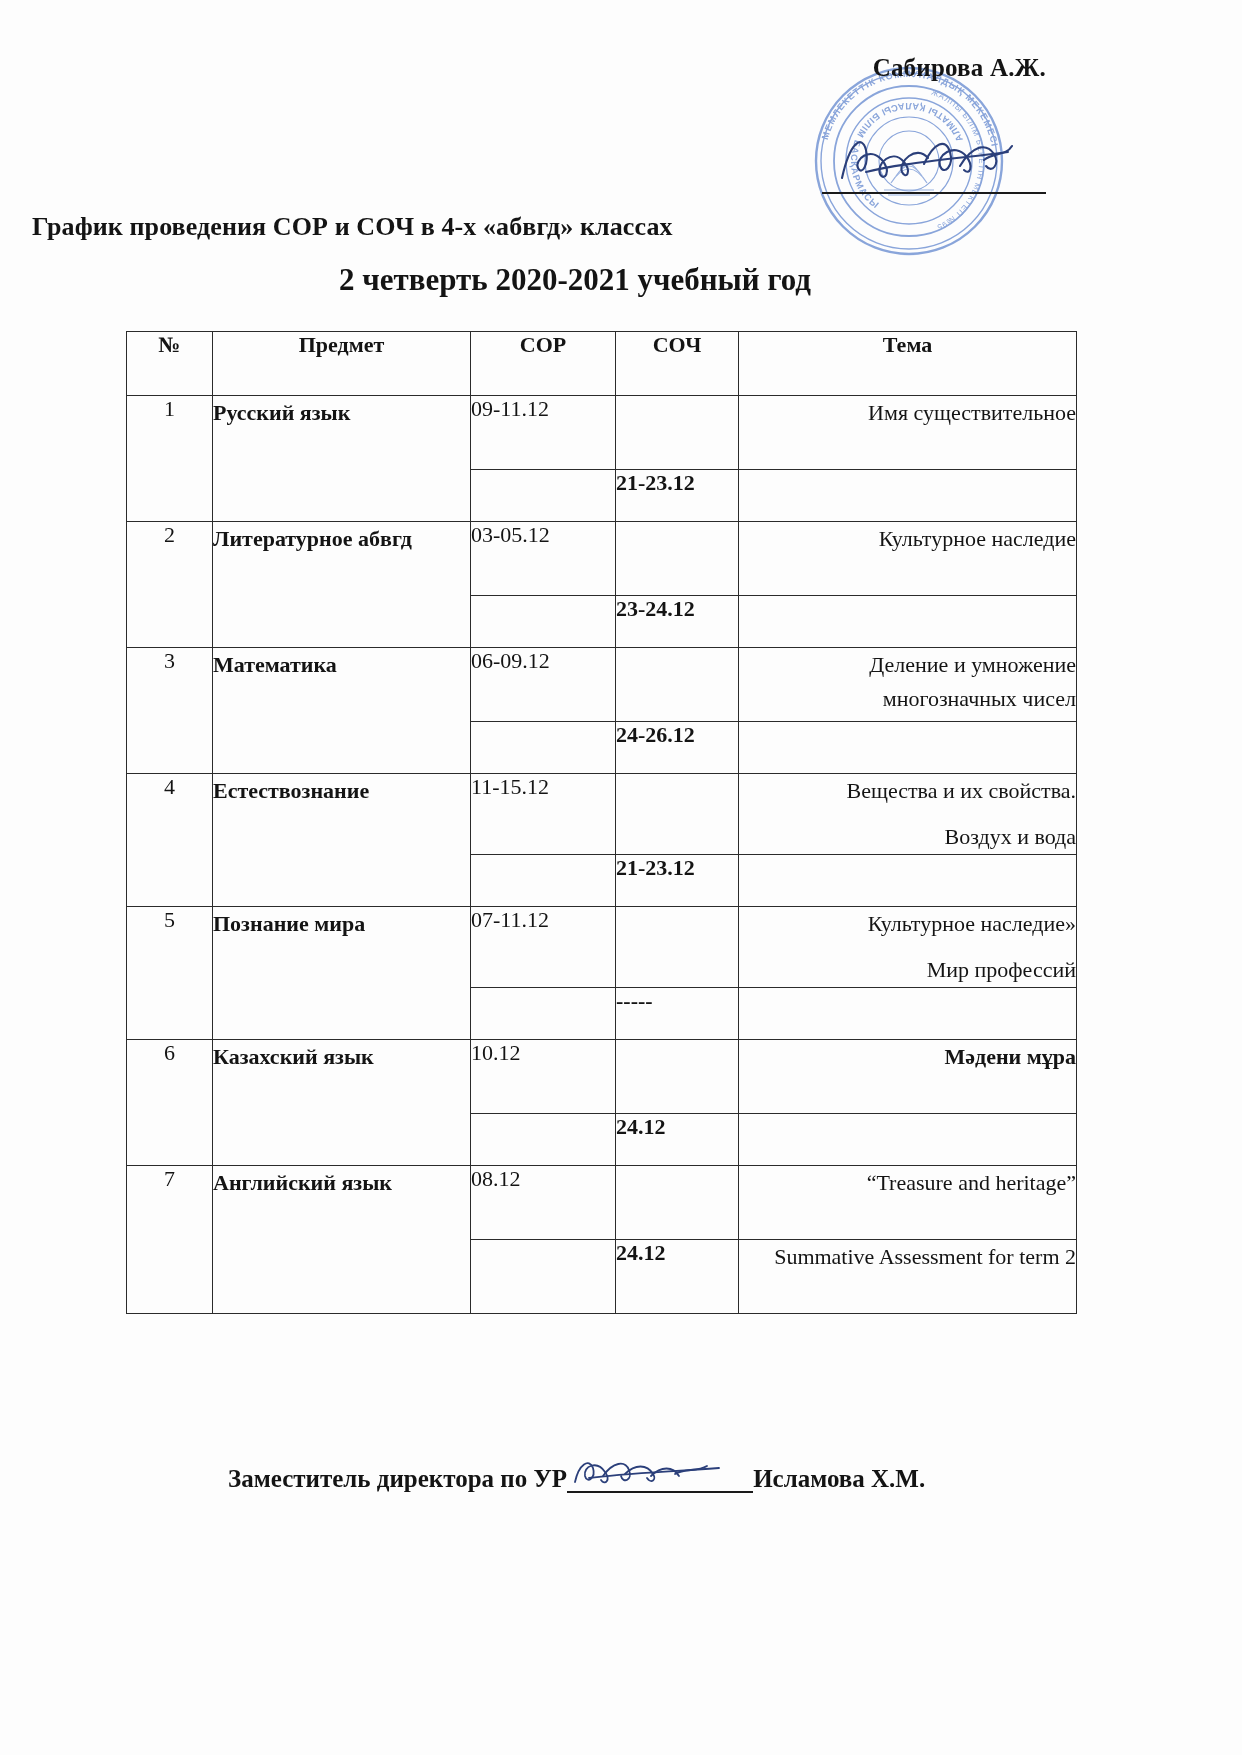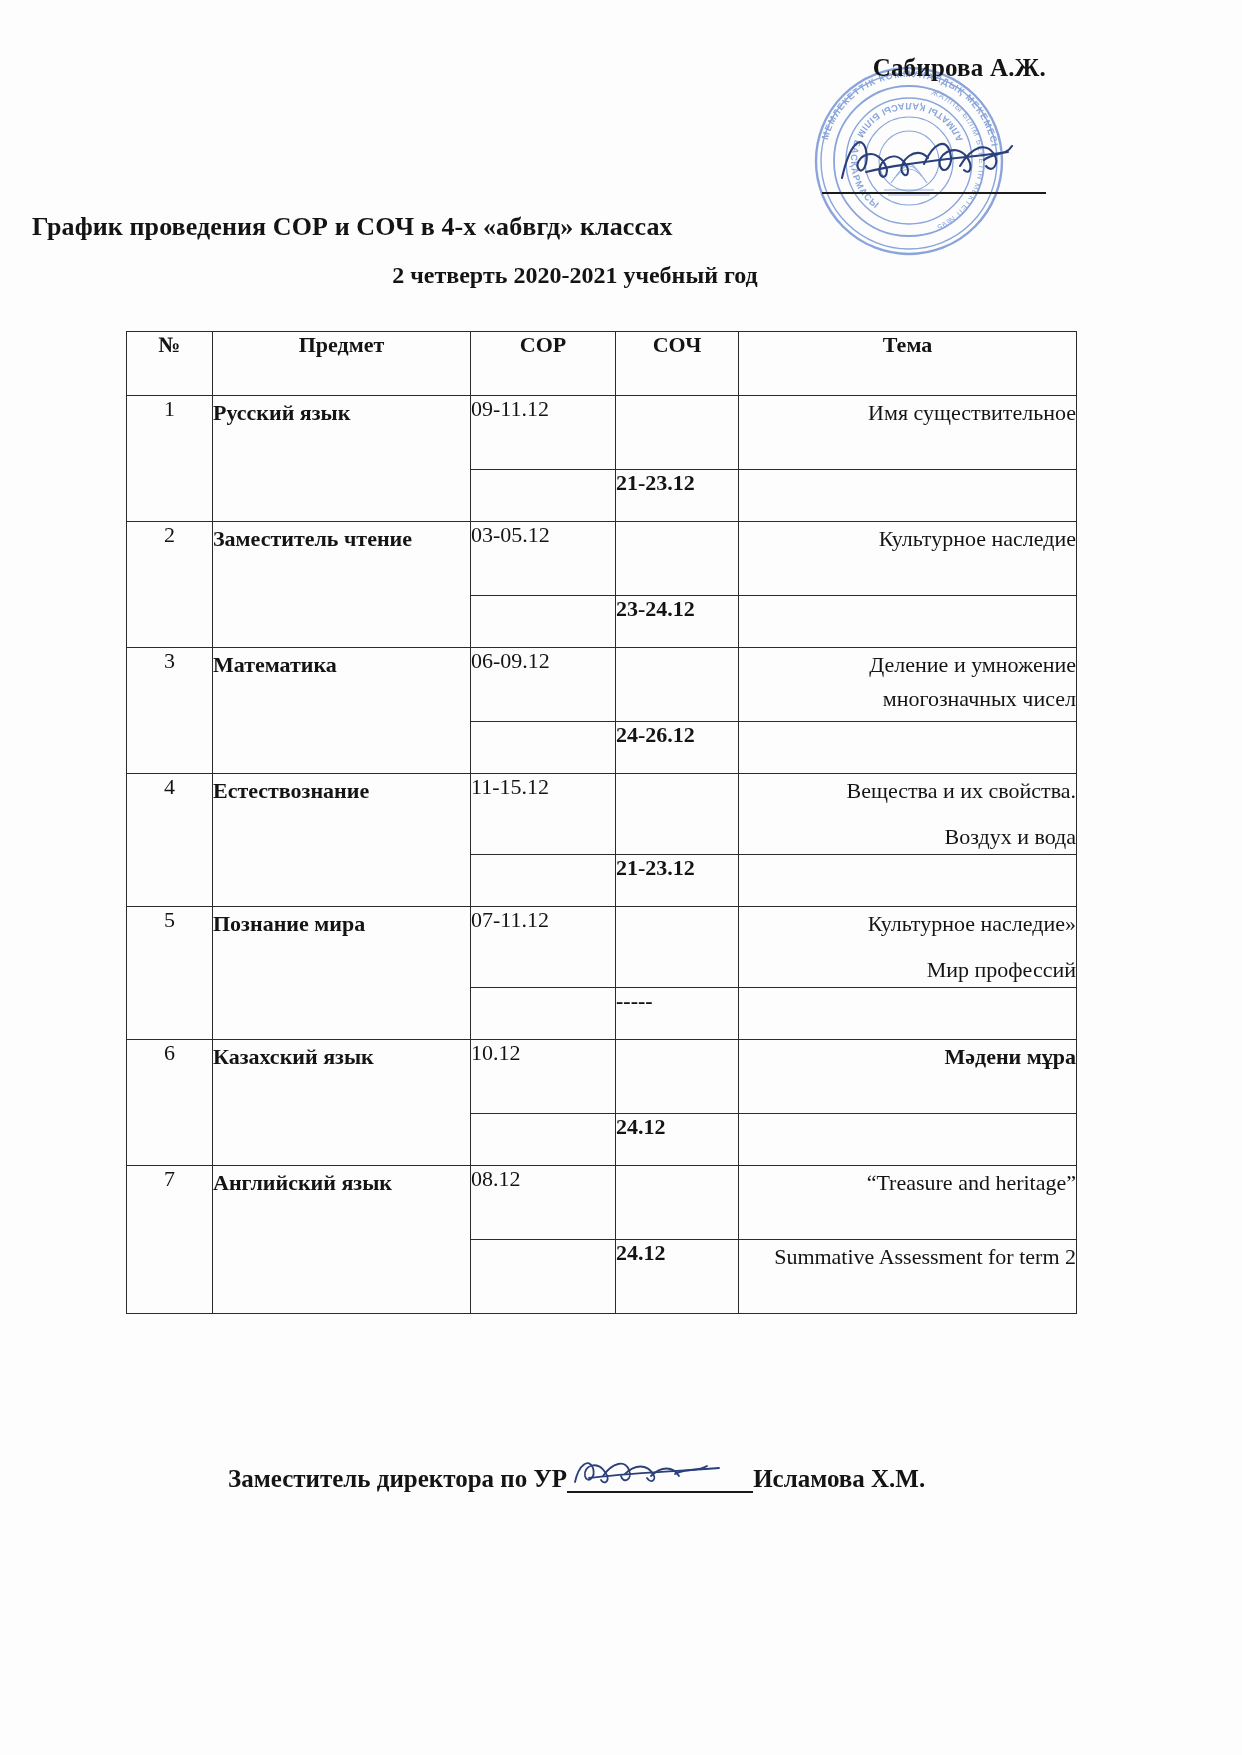--- a/index.html
+++ b/index.html
@@ -80,21 +80,21 @@
     z-index: 5;
     padding-left: 32px;
   }
   .doc-subtitle {
     position: absolute;
     top: 262px;
     left: 0;
     width: 1150px;
     text-align: center;
     font-weight: bold;
-    font-size: 24px;
+    font-size: 31px;
     z-index: 5;
     font-family: Liberation Serif, serif;
   }
 
   
   .tbl-wrap {
     position: absolute;
     left: 126px;
     top: 331px;
     width: 950px;
@@ -282,21 +282,21 @@
               <p>Имя существительное</p>
             </td>
           </tr>
           <tr class="r-short">
             <td></td>
             <td class="cell-date bold">21-23.12</td>
             <td class="cell-topic"></td>
           </tr>
           <tr class="r-tall">
             <td class="cell-num" rowspan="2">2</td>
-            <td class="cell-subj" rowspan="2">Заместитель чтение</td>
+            <td class="cell-subj" rowspan="2">Литературное абвгд</td>
             <td class="cell-date">03-05.12</td>
             <td></td>
             <td class="cell-topic">
               <p>Культурное наследие</p>
             </td>
           </tr>
           <tr class="r-short">
             <td></td>
             <td class="cell-date bold">23-24.12</td>
             <td class="cell-topic"></td>

